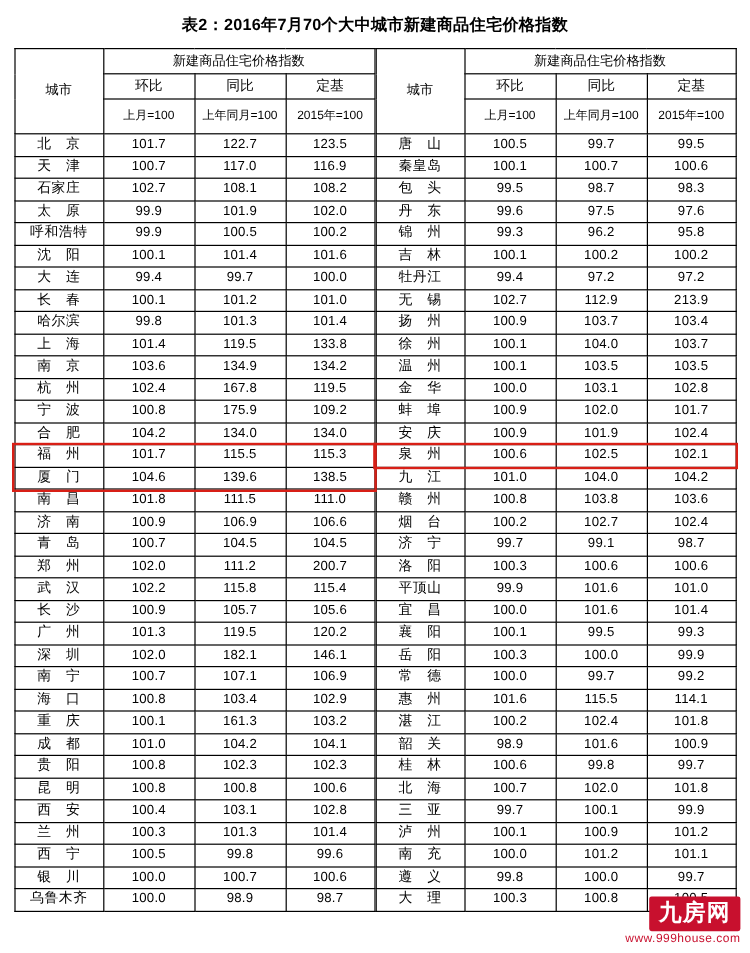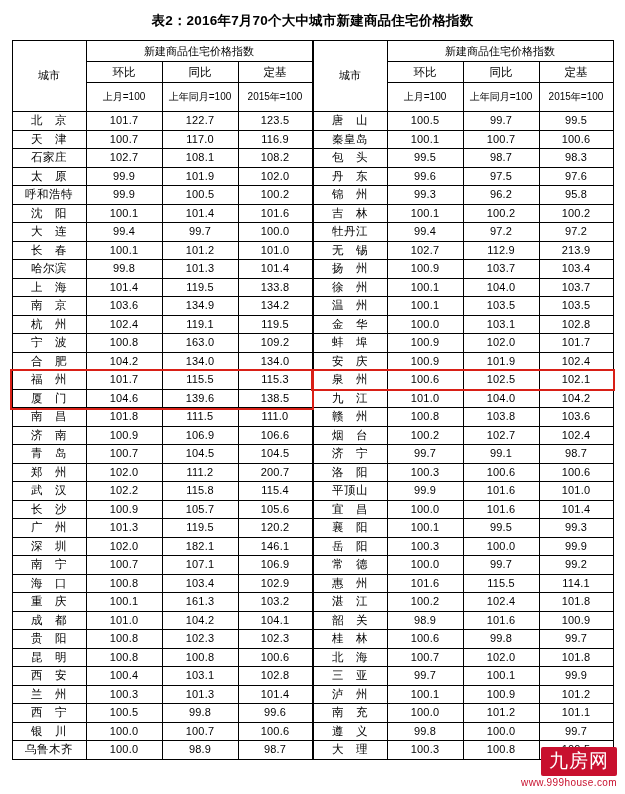--- a/index.html
+++ b/index.html
@@ -112,21 +112,21 @@
     right: 8px;
     bottom: 6px;
     text-align: right;
     pointer-events: none;
   }
   .wm-main {
     display: inline-block;
     background: #c8102e;
     color: #fff;
     font-size: 19px;
-    font-weight: normal;
+    font-weight: bold;
     padding: 1px 8px 2px 8px;
     letter-spacing: 1px;
     border-radius: 2px;
   }
   .wm-sub {
     color: #c8102e;
     font-size: 10px;
     letter-spacing: 0.4px;
     margin-top: 1px;
   }
@@ -226,27 +226,27 @@
           </tr>
           <tr>
             <td class="city-name">南　京</td>
             <td class="num">103.6</td>
             <td class="num">134.9</td>
             <td class="num">134.2</td>
           </tr>
           <tr>
             <td class="city-name">杭　州</td>
             <td class="num">102.4</td>
-            <td class="num">119.1</td>
+            <td class="num">167.8</td>
             <td class="num">119.5</td>
           </tr>
           <tr>
             <td class="city-name">宁　波</td>
             <td class="num">100.8</td>
-            <td class="num">163.0</td>
+            <td class="num">175.9</td>
             <td class="num">109.2</td>
           </tr>
           <tr>
             <td class="city-name">合　肥</td>
             <td class="num">104.2</td>
             <td class="num">134.0</td>
             <td class="num">134.0</td>
           </tr>
           <tr>
             <td class="city-name">福　州</td>

